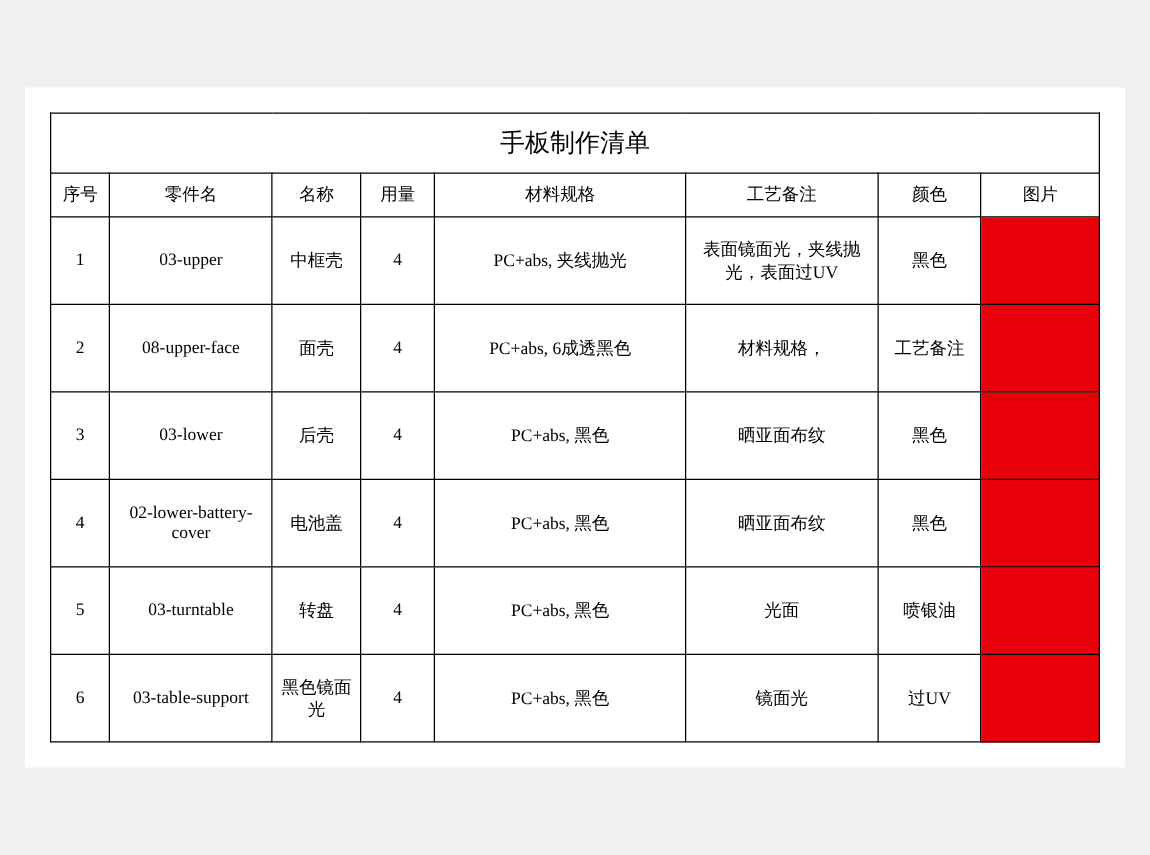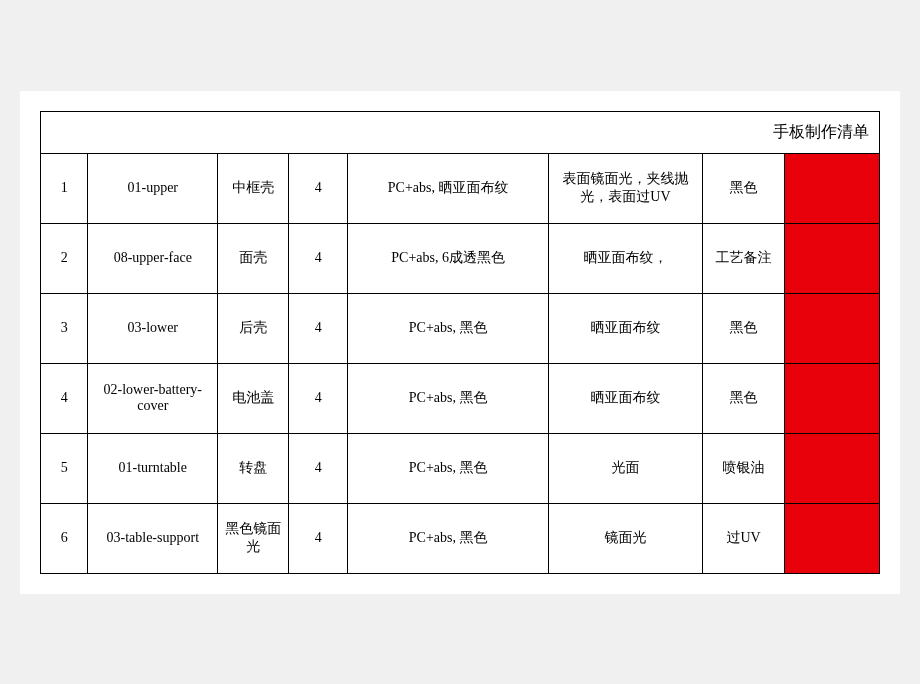--- a/index.html
+++ b/index.html
@@ -23,23 +23,23 @@
       border: 1px solid #000;
     }
     .main-table th,
     .main-table td {
       border: 1px solid #000;
       padding: 8px 6px;
       text-align: center;
       vertical-align: middle;
     }
     .title-row td {
-      font-size: 16px;
+      font-size: 20px;
       font-weight: normal;
-      text-align: right;
+      text-align: center;
       padding: 10px;
     }
     .header-row th {
       background: #fff;
       font-weight: normal;
     }
     .data-row td {
       height: 70px;
     }
     .img-cell {
@@ -68,39 +68,49 @@
       <col class="col-qty">
       <col class="col-spec">
       <col class="col-craft">
       <col class="col-color">
       <col class="col-img">
     </colgroup>
     <thead>
       <tr class="title-row">
         <td colspan="8">手板制作清单</td>
       </tr>
+      <tr class="header-row">
+        <th>序号</th>
+        <th>零件名</th>
+        <th>名称</th>
+        <th>用量</th>
+        <th>材料规格</th>
+        <th>工艺备注</th>
+        <th>颜色</th>
+        <th>图片</th>
+      </tr>
     </thead>
     <tbody id="table-body">
     <tr class="data-row">
           <td>1</td>
-          <td>01-upper</td>
+          <td>03-upper</td>
           <td>中框壳</td>
           <td>4</td>
-          <td>PC+abs, 晒亚面布纹</td>
+          <td>PC+abs, 夹线抛光</td>
           <td>表面镜面光，夹线抛光，表面过UV</td>
           <td>黑色</td>
           <td class="img-cell"></td>
         </tr>
         <tr class="data-row">
           <td>2</td>
           <td>08-upper-face</td>
           <td>面壳</td>
           <td>4</td>
           <td>PC+abs, 6成透黑色</td>
-          <td>晒亚面布纹，</td>
+          <td>材料规格，</td>
           <td>工艺备注</td>
           <td class="img-cell"></td>
         </tr>
         <tr class="data-row">
           <td>3</td>
           <td>03-lower</td>
           <td>后壳</td>
           <td>4</td>
           <td>PC+abs, 黑色</td>
           <td>晒亚面布纹</td>
@@ -112,21 +122,21 @@
           <td>02-lower-battery-cover</td>
           <td>电池盖</td>
           <td>4</td>
           <td>PC+abs, 黑色</td>
           <td>晒亚面布纹</td>
           <td>黑色</td>
           <td class="img-cell"></td>
         </tr>
         <tr class="data-row">
           <td>5</td>
-          <td>01-turntable</td>
+          <td>03-turntable</td>
           <td>转盘</td>
           <td>4</td>
           <td>PC+abs, 黑色</td>
           <td>光面</td>
           <td>喷银油</td>
           <td class="img-cell"></td>
         </tr>
         <tr class="data-row">
           <td>6</td>
           <td>03-table-support</td>

